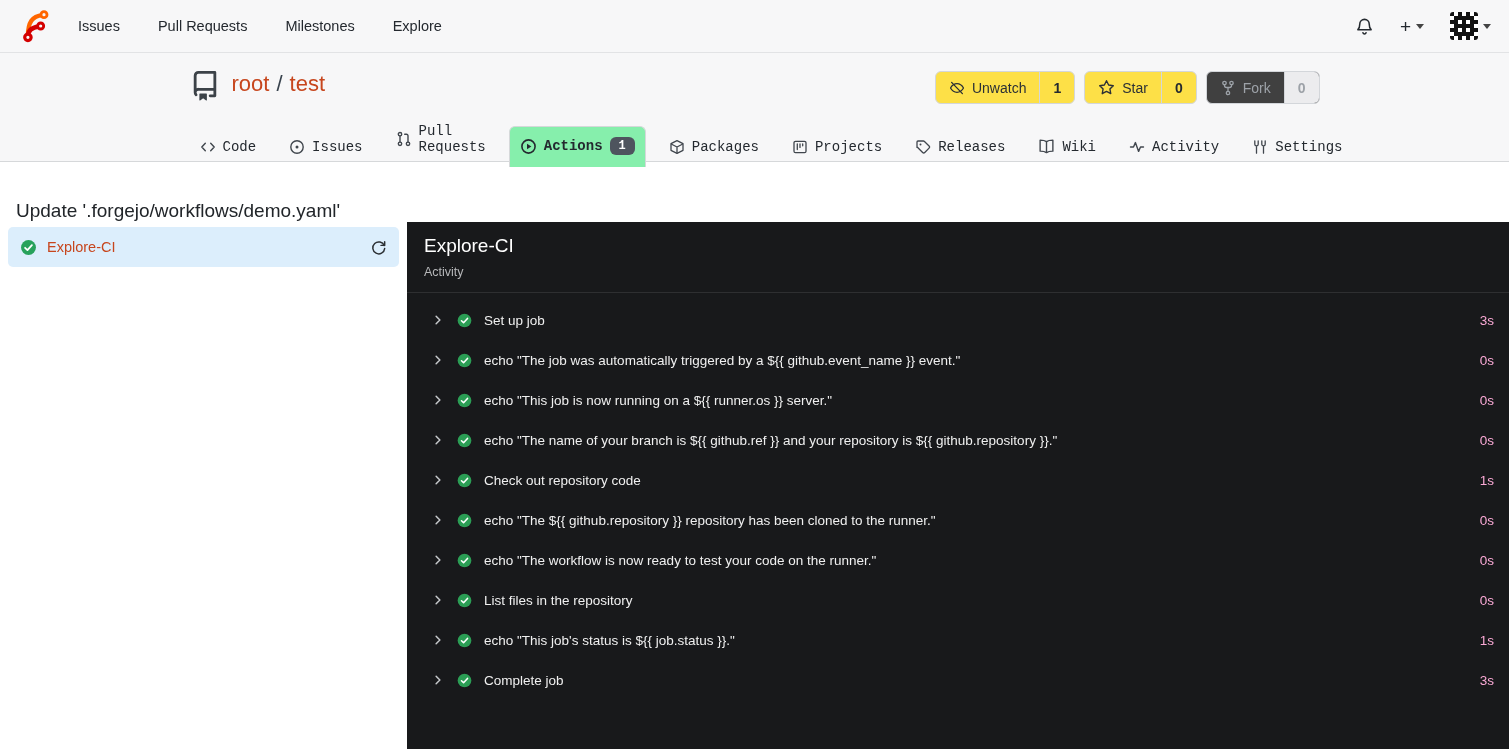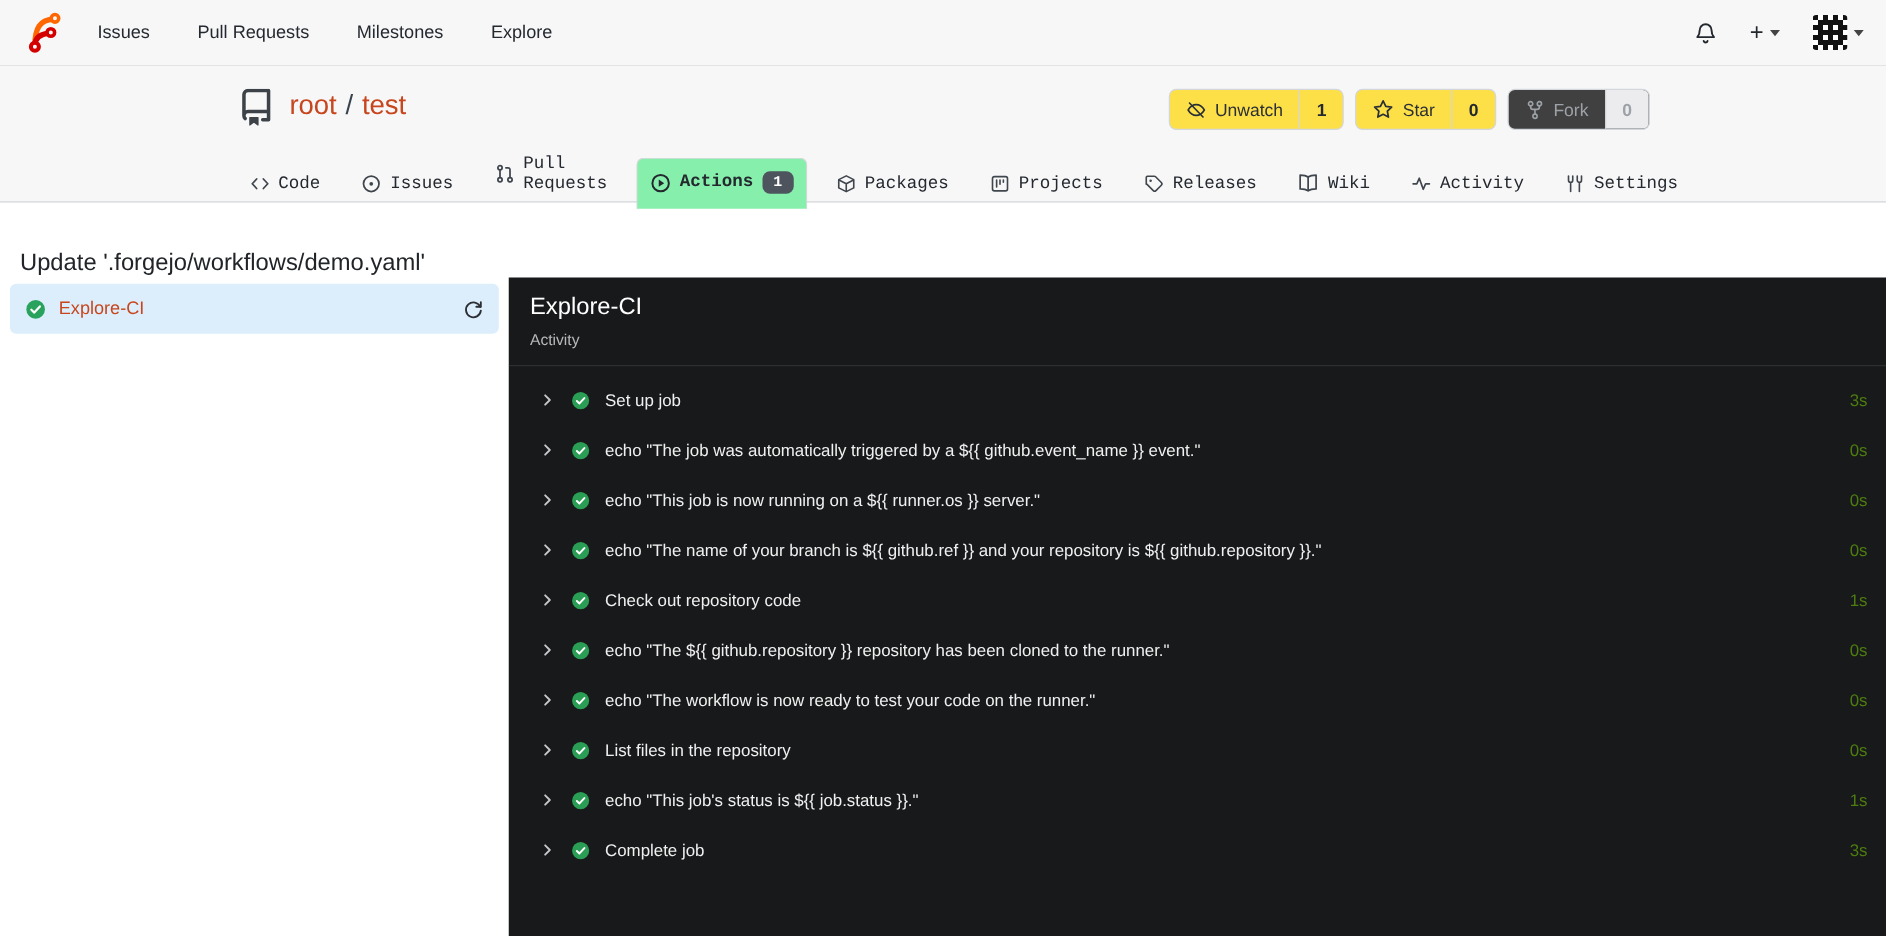--- a/index.html
+++ b/index.html
@@ -67,21 +67,21 @@
   .run-panel { flex: 1; background: #18191b; color: #fff; overflow: hidden; }
   .panel-header { padding: 13px 17px 13px; border-bottom: 1px solid #2e2f31; }
   .panel-job-name { font-size: 19px; font-weight: 500; color: #fff; }
   .panel-job-status { font-size: 12.5px; color: #b7b8ba; margin-top: 8px; }
 
   .steps { padding-top: 7px; }
   .step-row { height: 40px; display: flex; align-items: center; padding: 0 15px 0 25px; cursor: pointer; }
   .step-chevron { color: #c6c9cc; flex: none; }
   .step-check { margin-left: 13px; flex: none; }
   .step-label { margin-left: 12px; font-size: 13.5px; color: #f0f0f0; white-space: nowrap; }
-  .step-duration { margin-left: auto; font-size: 13.5px; color: #4d7c0f; }
+  .step-duration { margin-left: auto; font-size: 13.5px; color: #f9a8d4; }
 </style>
 </head>
 <body>
 
 <div class="topnav">
   <span class="logo">
     <svg width="34" height="38" viewBox="0 0 36 38" fill="none">
       <path d="M26 7.5 C 15 8.5, 10.5 15, 10.5 30" stroke="#ff6600" stroke-width="4.6"></path>
       <circle cx="27.5" cy="7" r="3.2" stroke="#ff6600" stroke-width="3" fill="#f7f7f8"></circle>
       <path d="M22 19.5 C 14.5 20.5, 10.5 24, 10.5 30" stroke="#d40000" stroke-width="4.6"></path>

